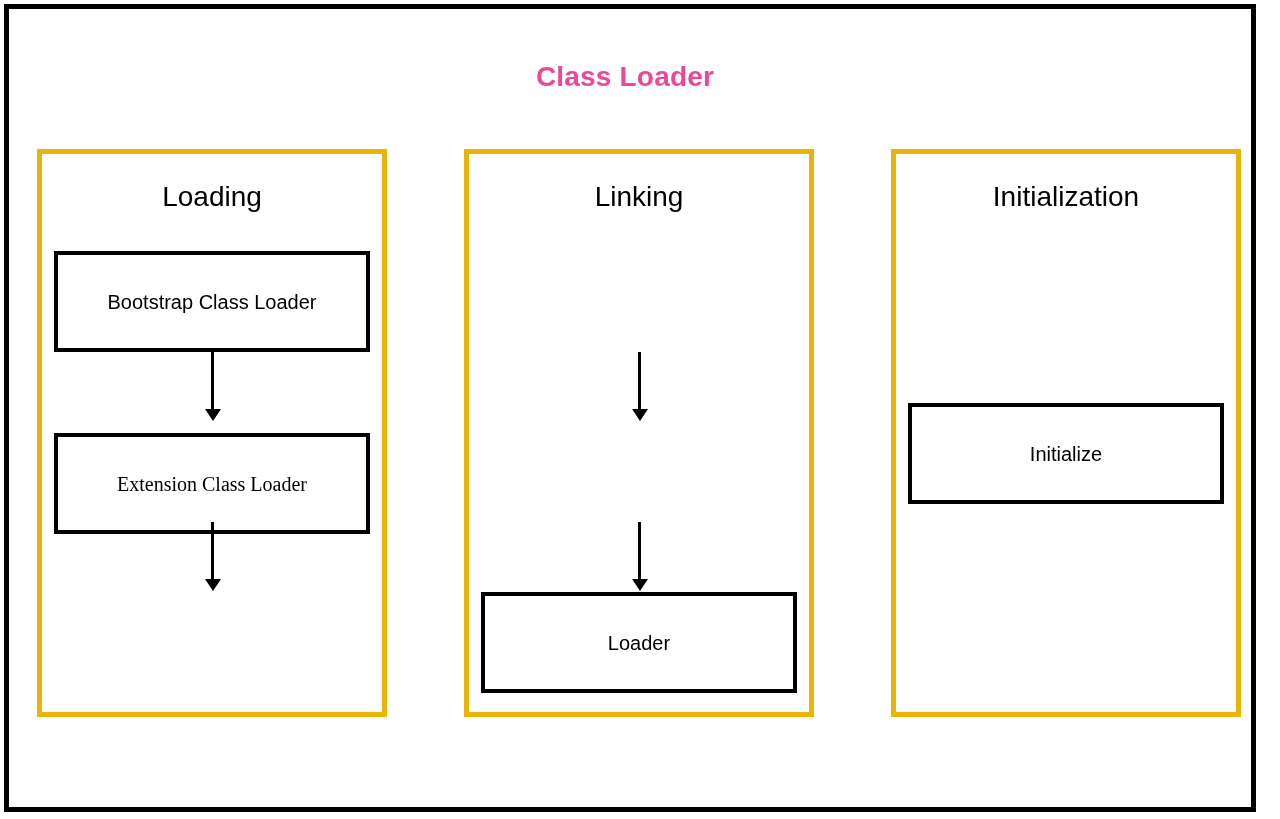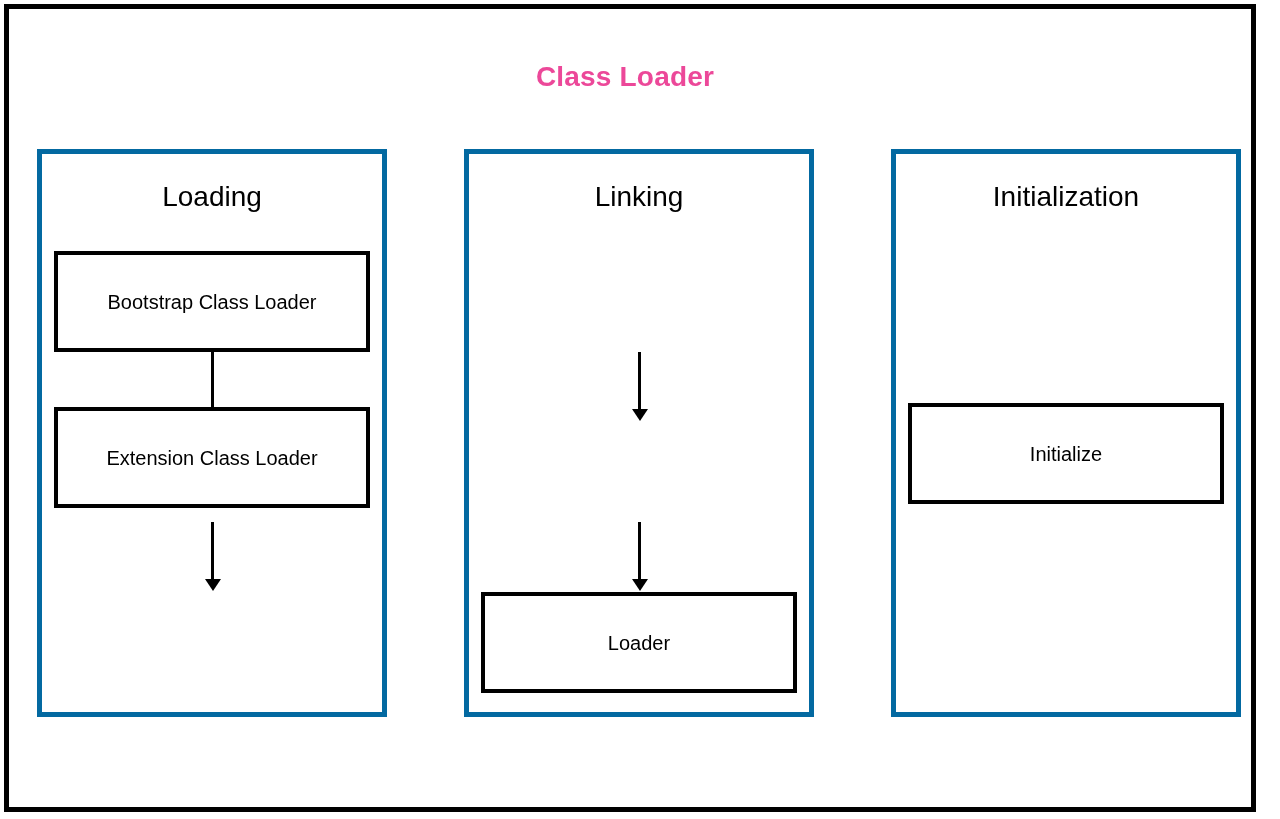--- a/index.html
+++ b/index.html
@@ -45,21 +45,21 @@
     letter-spacing: 0.2px;
     line-height: 40px;
     color: #ec4899;
   }
 
   
   .phase-column {
     position: absolute;
     top: 140px;
     height: 568px;
-    border: 5px solid #0369a1;
+    border: 5px solid #eab308;
     box-sizing: border-box;
     background: #ffffff;
   }
   .phase-column.col-loading      { left: 28px;  width: 350px; }
   .phase-column.col-linking      { left: 455px; width: 350px; }
   .phase-column.col-initialization { left: 882px; width: 350px; }
 
   .phase-title {
     position: absolute;
     left: 0;
@@ -88,21 +88,21 @@
   .step-label {
     font-size: 20px;
     font-weight: normal;
     line-height: 24px;
     color: #000000;
     text-align: right;
     white-space: nowrap;
   }
 
   .step-box.pos-1 { top: 97px; }
-  .step-box.pos-2 { top: 253px; }
+  .step-box.pos-2 { top: 279px; font-family: Liberation Serif, serif; }
   .step-box.pos-3 { top: 438px; }
   .step-box.pos-init { top: 249px; }
 
   
   .connector {
     position: absolute;
     left: 50%;
     margin-left: -1px;
     width: 3px;
     background: #000000;

